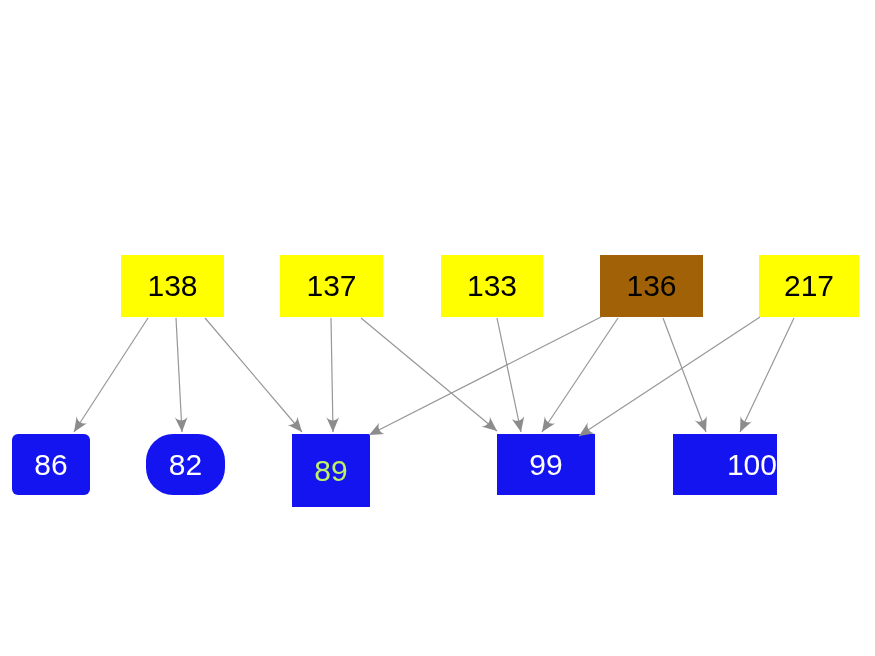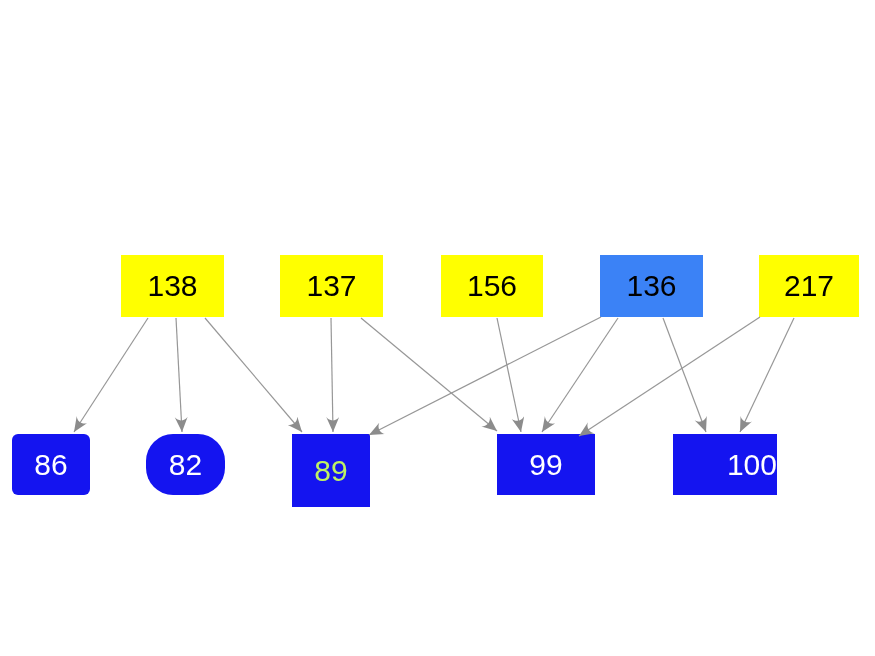--- a/index.html
+++ b/index.html
@@ -49,23 +49,23 @@
 
 <div class="stage" style="background: rgb(255, 255, 255);">
   <div class="node-layer" id="node-layer">
       <div class="node" style="left: 121px; top: 208px; width: 103px; height: 62px; background: rgb(255, 255, 0); color: rgb(0, 0, 0);">
         <span>138</span>
       </div>
       <div class="node" style="left: 280px; top: 208px; width: 103px; height: 62px; background: rgb(255, 255, 0); color: rgb(0, 0, 0);">
         <span>137</span>
       </div>
       <div class="node" style="left: 441px; top: 208px; width: 102px; height: 62px; background: rgb(255, 255, 0); color: rgb(0, 0, 0);">
-        <span>156</span>
+        <span>133</span>
       </div>
-      <div class="node" style="left: 600px; top: 208px; width: 103px; height: 62px; background: #3b82f6; color: rgb(0, 0, 0);">
+      <div class="node" style="left: 600px; top: 208px; width: 103px; height: 62px; background: #a16207; color: rgb(0, 0, 0);">
         <span>136</span>
       </div>
       <div class="node" style="left: 759px; top: 208px; width: 100px; height: 62px; background: rgb(255, 255, 0); color: rgb(0, 0, 0);">
         <span>217</span>
       </div>
       <div class="node" style="left: 12px; top: 387px; width: 78px; height: 61px; background: rgb(20, 20, 240); color: rgb(255, 255, 255); border-radius: 6px;">
         <span>86</span>
       </div>
       <div class="node" style="left: 146px; top: 387px; width: 79px; height: 61px; background: rgb(20, 20, 240); color: rgb(255, 255, 255); border-radius: 27px;">
         <span>82</span>

